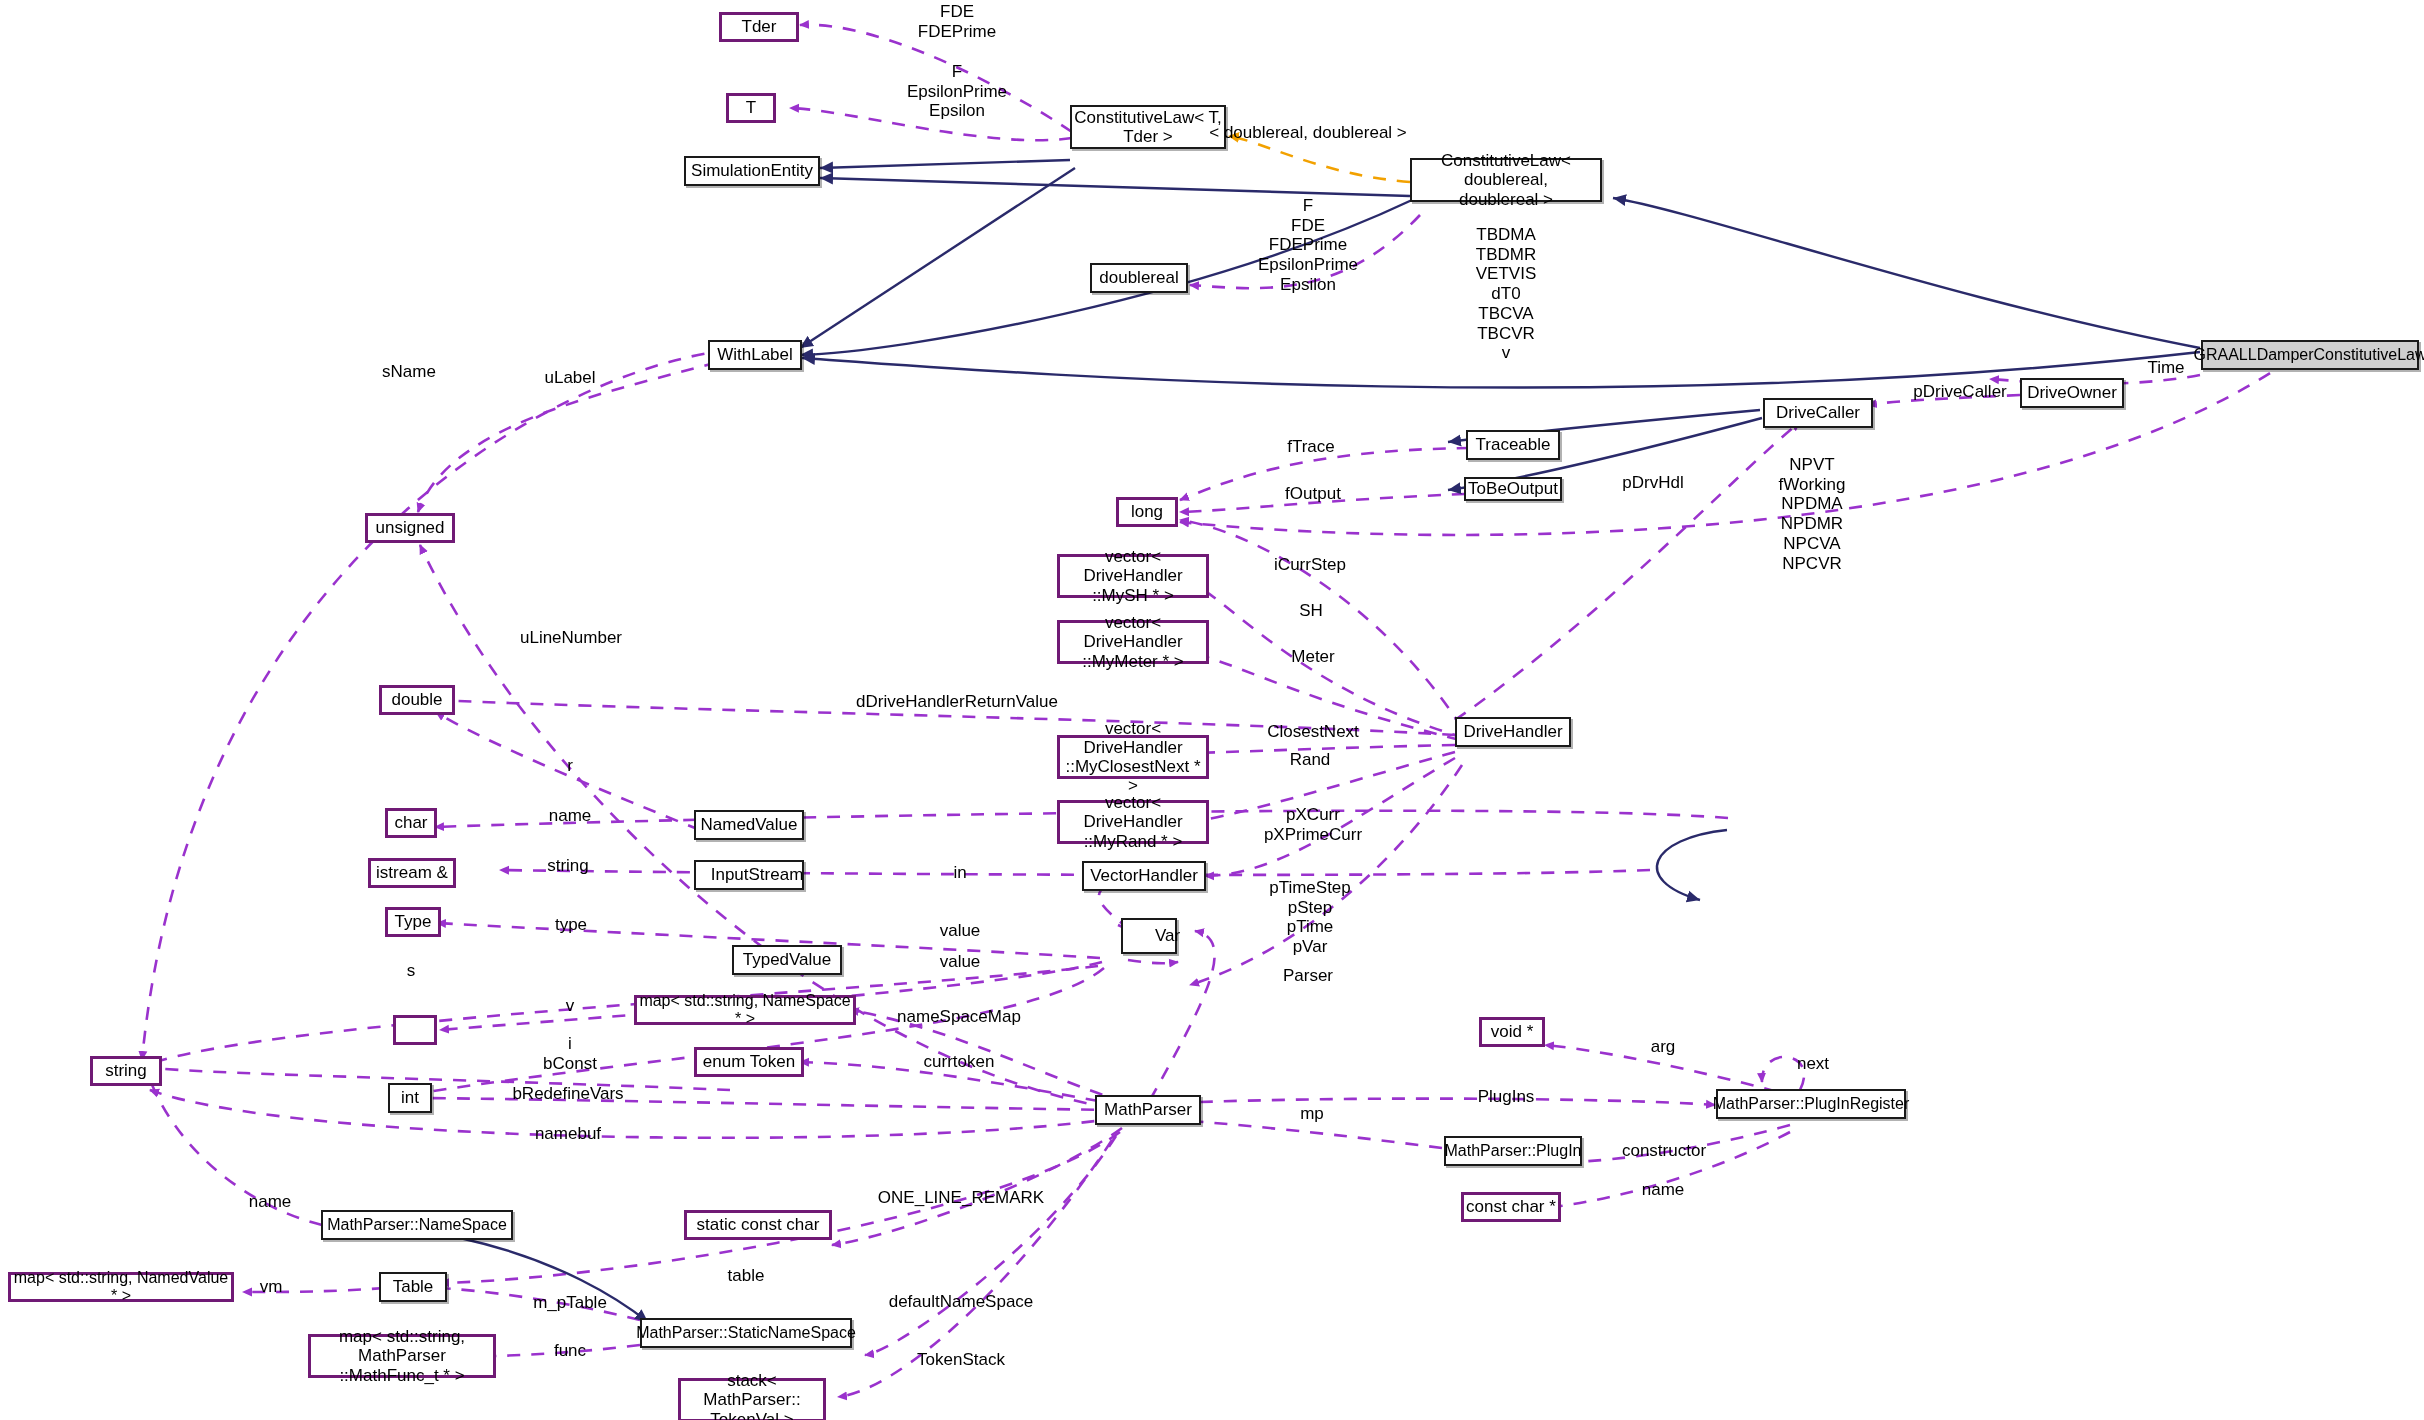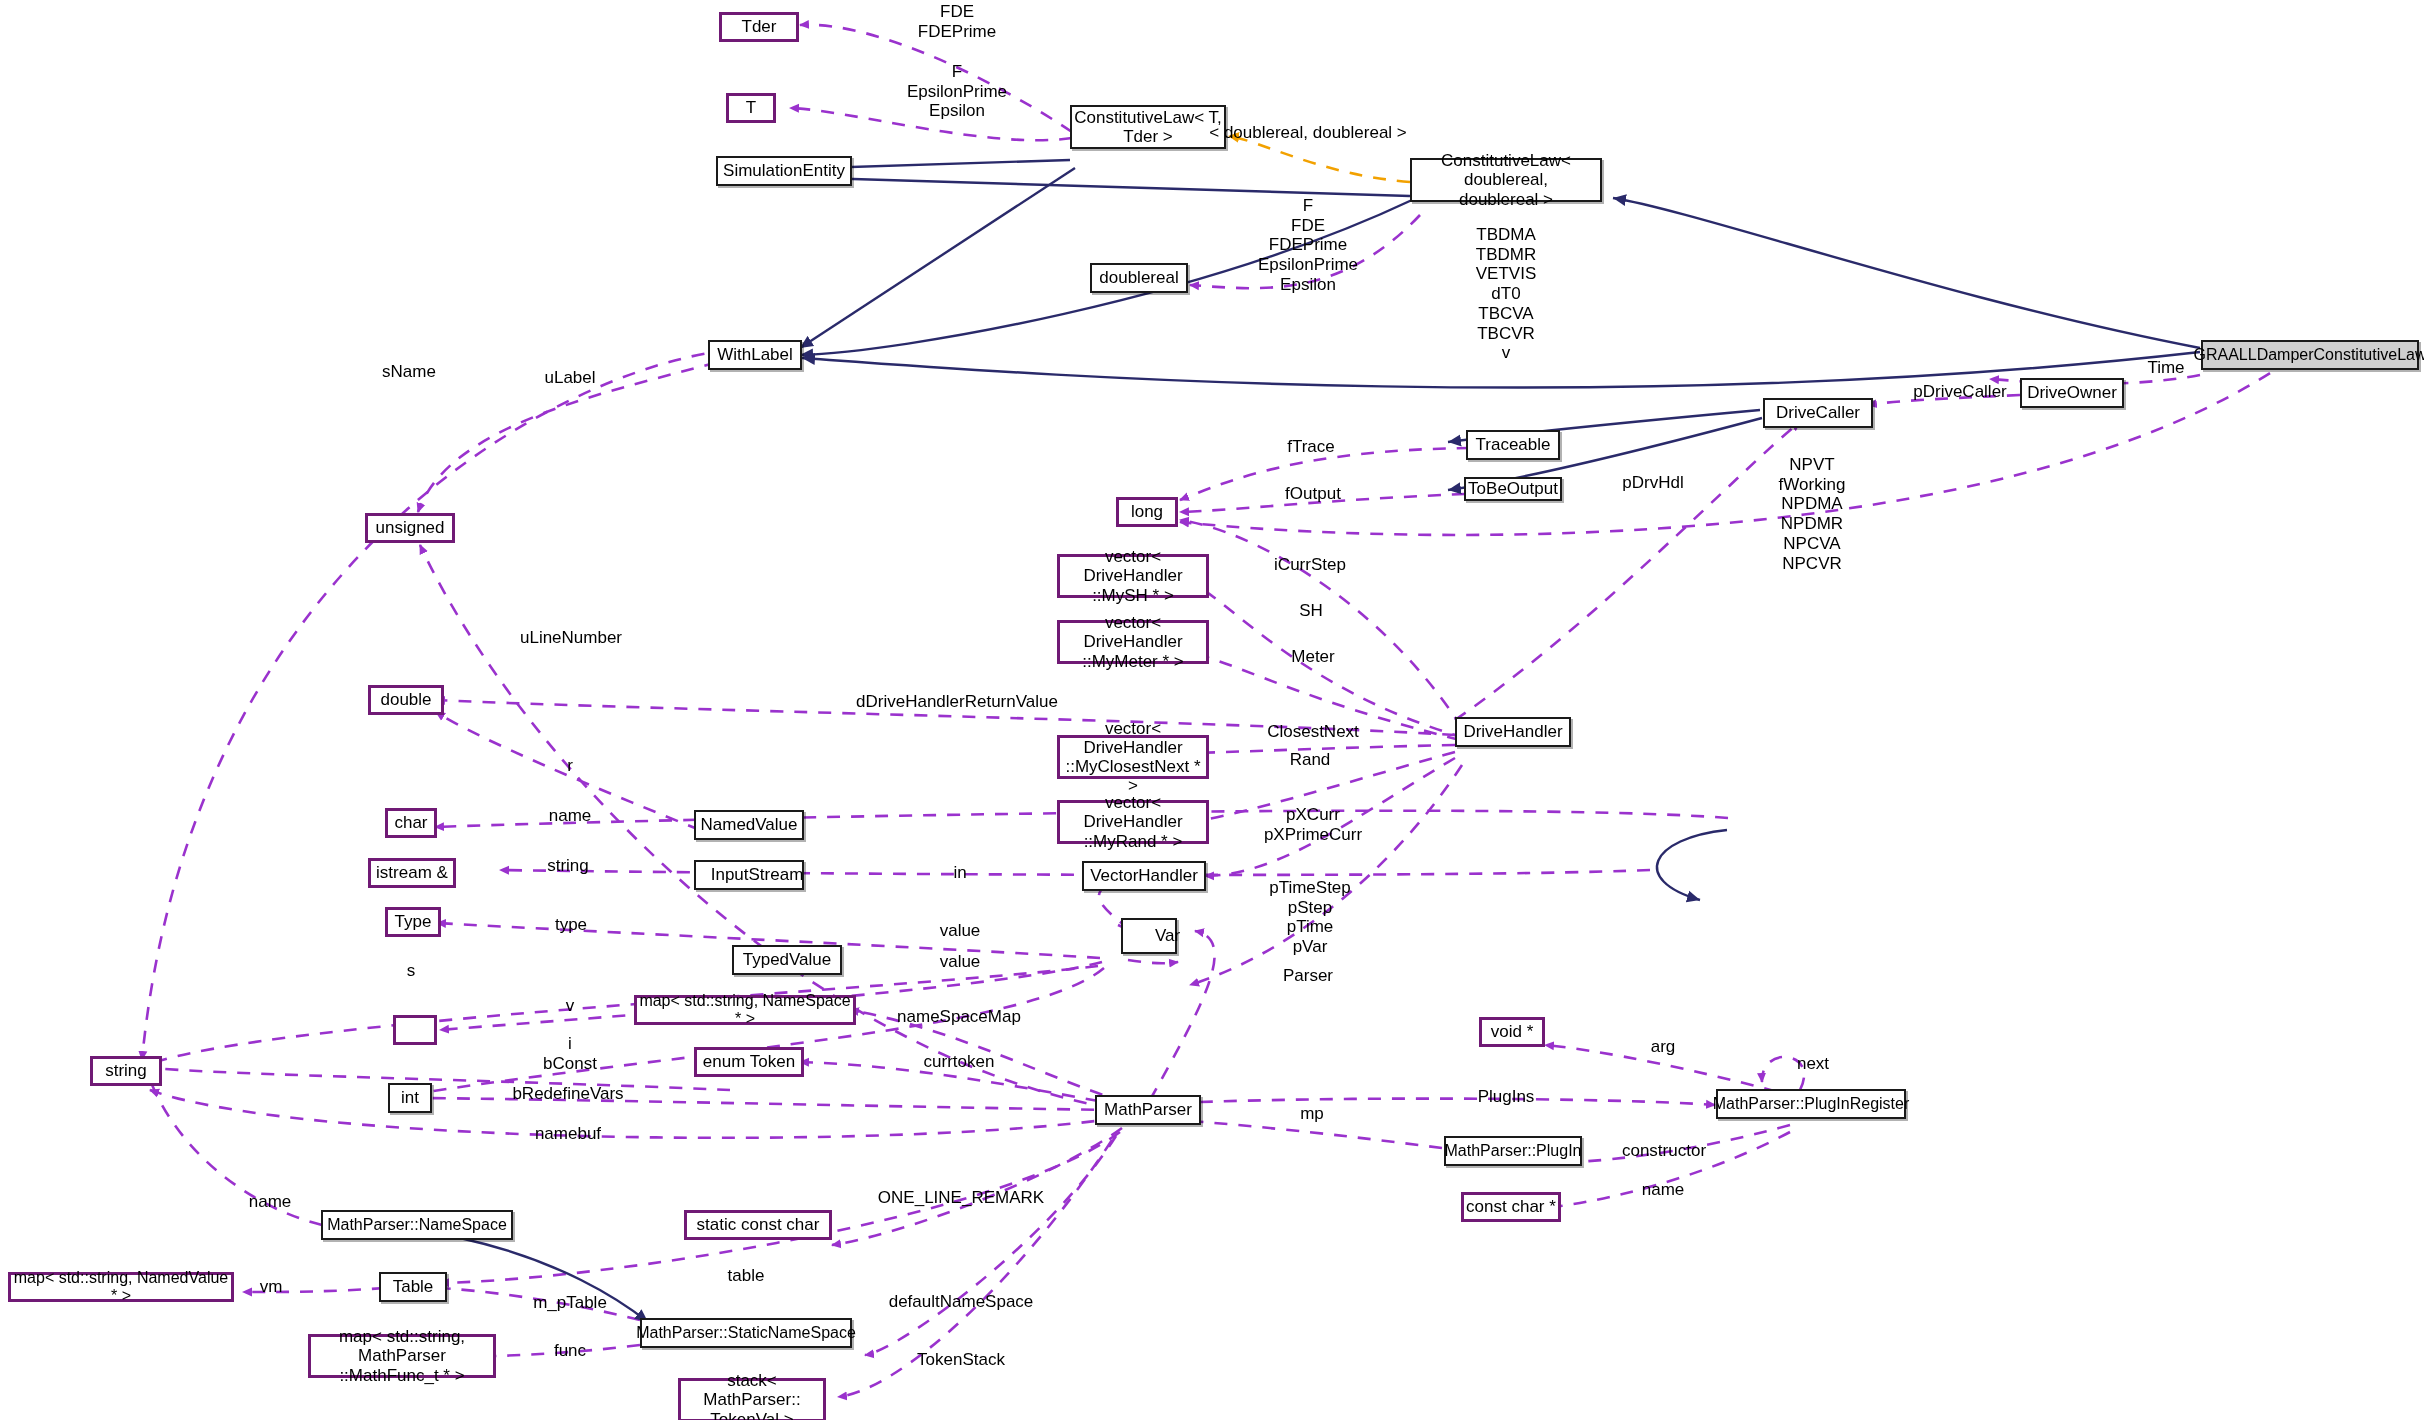--- a/index.html
+++ b/index.html
@@ -199,21 +199,21 @@
     </g>
   </svg>
 
   <div class="node plain" style="left:719px;top:12px;width:80px;height:30px;">Tder</div>
 
   <div class="node plain" style="left:726px;top:93px;width:50px;height:30px;">T</div>
 
   <div class="node klass" style="left:1070px;top:105px;width:156px;height:44px;">ConstitutiveLaw&lt; T,
 Tder &gt;</div>
 
-  <div class="node klass" style="left:684px;top:156px;width:136px;height:30px;margin-left:32px;">SimulationEntity</div>
+  <div class="node klass" style="left:684px;top:156px;width:136px;height:30px;">SimulationEntity</div>
 
   <div class="node klass" style="left:1410px;top:158px;width:192px;height:44px;">ConstitutiveLaw&lt; doublereal,
 doublereal &gt;</div>
 
   <div class="node klass" style="left:1090px;top:263px;width:98px;height:30px;">doublereal</div>
 
   <div class="node klass" style="left:708px;top:340px;width:94px;height:30px;">WithLabel</div>
 
   <div class="node focus" style="left:2201px;top:340px;width:218px;height:30px;font-size:16px;">GRAALLDamperConstitutiveLaw</div>
 
@@ -222,21 +222,21 @@
   <div class="node klass" style="left:2020px;top:378px;width:104px;height:30px;">DriveOwner</div>
 
   <div class="node klass" style="left:1466px;top:430px;width:94px;height:30px;">Traceable</div>
 
   <div class="node klass" style="left:1464px;top:477px;width:98px;height:24px;text-align:center;">ToBeOutput</div>
 
   <div class="node plain" style="left:1116px;top:497px;width:62px;height:30px;">long</div>
 
   <div class="node plain" style="left:365px;top:513px;width:90px;height:30px;">unsigned</div>
 
-  <div class="node plain" style="left:368px;top:685px;width:76px;height:30px;">double</div>
+  <div class="node plain" style="left:379px;top:685px;width:76px;height:30px;">double</div>
 
   <div class="node plain" style="left:1057px;top:554px;width:152px;height:44px;">vector&lt; DriveHandler
 ::MySH * &gt;</div>
 
   <div class="node plain" style="left:1057px;top:620px;width:152px;height:44px;">vector&lt; DriveHandler
 ::MyMeter * &gt;</div>
 
   <div class="node plain" style="left:1057px;top:735px;width:152px;height:44px;">vector&lt; DriveHandler
 ::MyClosestNext * &gt;</div>
 

